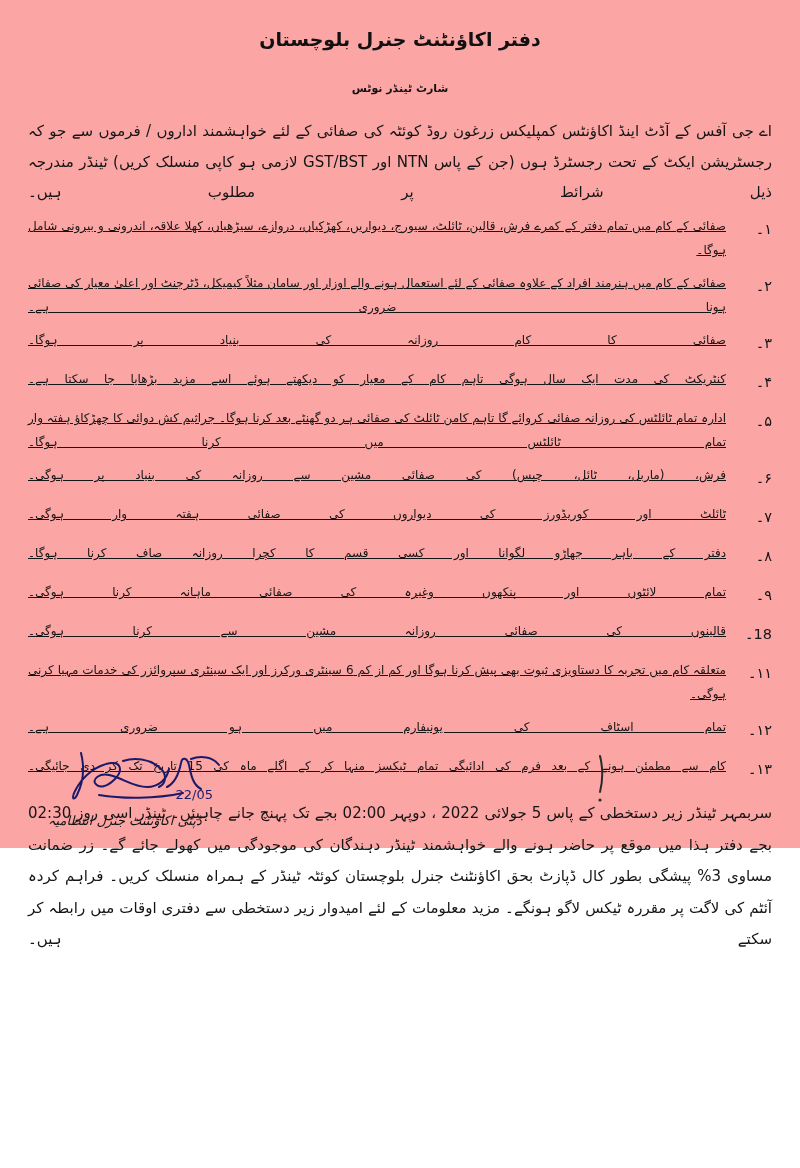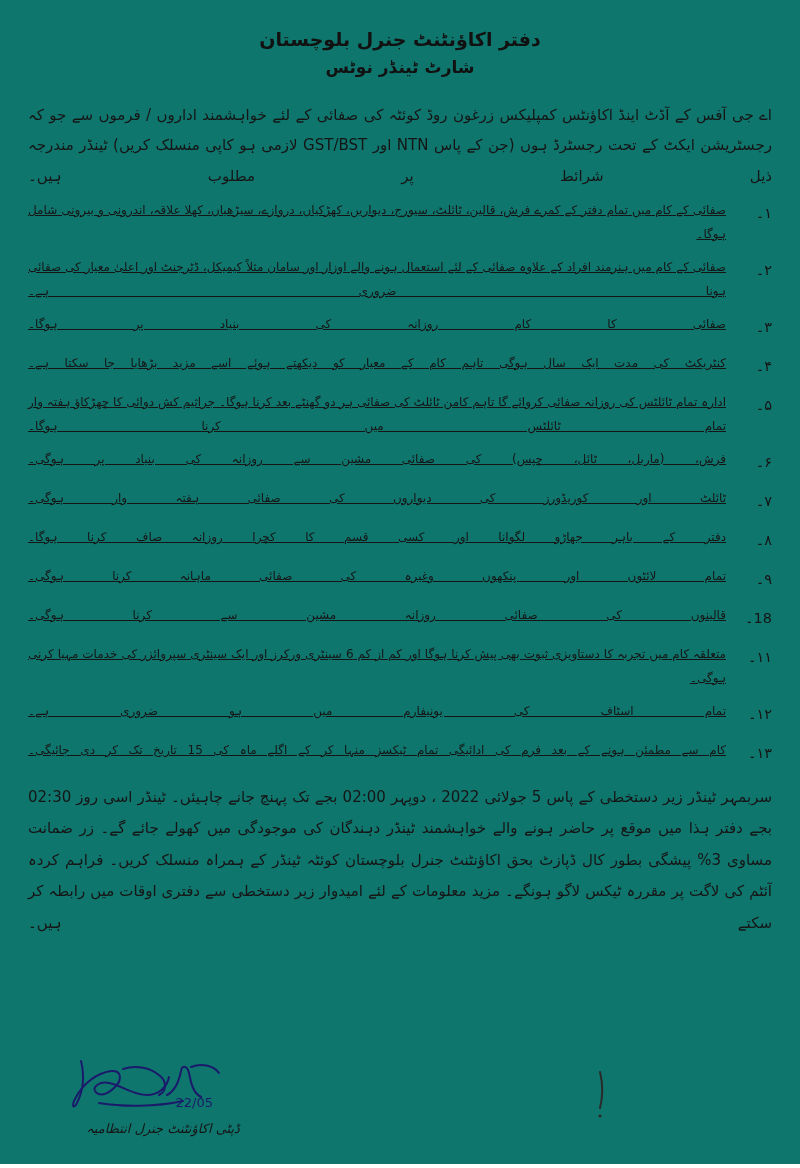--- a/index.html
+++ b/index.html
@@ -11,42 +11,42 @@
     width: 800px;
     height: 1168px;
     font-family: "DejaVu Sans", sans-serif;
     color: #141414;
     overflow: hidden;
     position: relative;
   }
   .page {
     position: relative;
     width: 800px;
-    height: 1164px;
-    background: #0f766e;
+    height: 848px;
+    background: #fca5a5;
     padding: 0;
     box-sizing: border-box;
   }
 
   
   .doc-header {
     text-align: center;
     padding-top: 24px;
   }
   .doc-title {
     font-size: 19px;
     font-weight: bold;
     letter-spacing: 0.2px;
     line-height: 1.6;
     color: #111;
   }
   .doc-subtitle {
-    font-size: 17px;
+    font-size: 11px;
     font-weight: bold;
-    margin-top: 0;
+    margin-top: 26px;
     line-height: 1.6;
     color: #111;
   }
 
   
   .intro {
     margin: 18px 28px 6px 28px;
     font-size: 15px;
     line-height: 2.05;
     text-align: justify;
@@ -96,23 +96,23 @@
     text-align: justify;
     text-align-last: justify;
     direction: rtl;
     color: #151515;
   }
 
   
   .sign-area {
     position: absolute;
     left: 48px;
-    bottom: 28px;
+    bottom: 20px;
     width: 230px;
-    text-align: center;
+    text-align: left;
   }
   .signature-svg {
     display: block;
     margin: 0 auto;
   }
   .sign-label {
     font-size: 13px;
     margin-top: 2px;
     color: #151515;
     direction: rtl;

